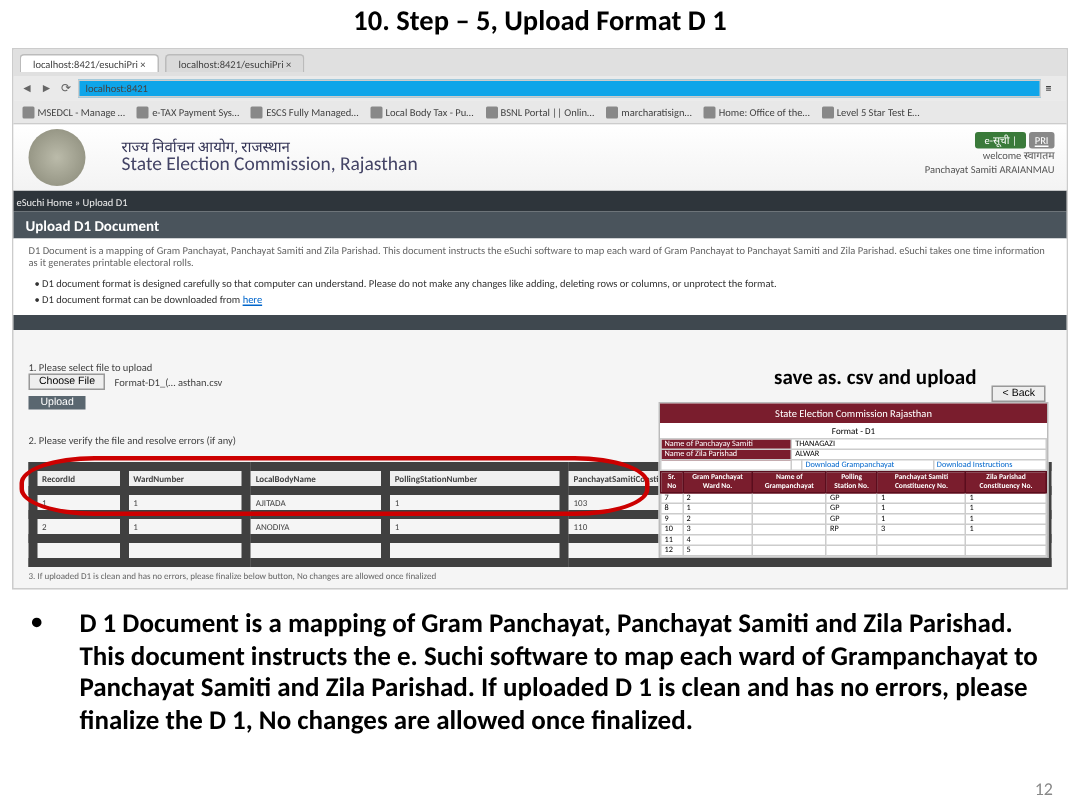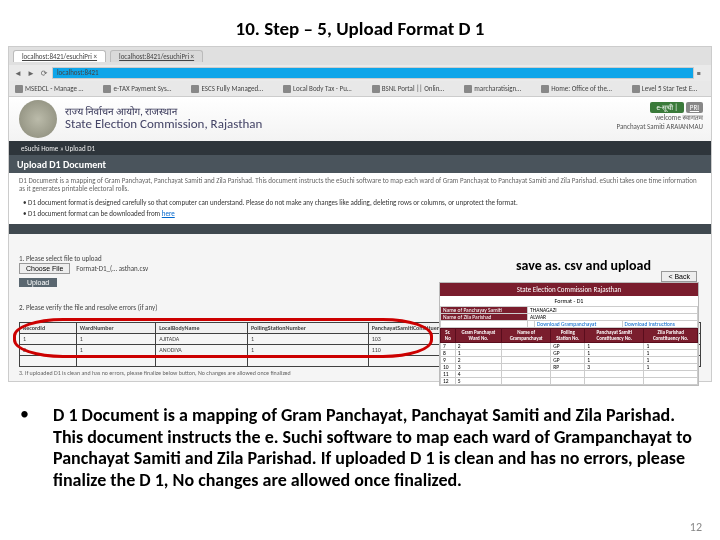--- a/index.html
+++ b/index.html
@@ -1,51 +1,51 @@
 <!DOCTYPE html>
 <html><head>
 <meta charset="utf-8">
 <style>
   * { box-sizing: border-box; margin: 0; padding: 0; }
   body { width: 720px; height: 540px; font-family: Calibri, Arial, sans-serif; background: #fff; position: relative; overflow: hidden; }
-  .slide-title { font-size: 19px; font-weight: bold; text-align: center; padding: 17px 0 6px; }
+  .slide-title { font-size: 19px; font-weight: bold; text-align: center; padding: 3px 0 6px; }
   .browser-frame { border: 1px solid #ccc; margin: 0 8px; background: #f5f5f5; width: 704px; position: relative; }
   .tabbar { height: 18px; background: #e0e0e0; display: flex; align-items: center; font-size: 8px; padding: 0 4px; gap: 4px; }
-  .tab { background: #fff; border: 1px solid #bbb; border-bottom: none; padding: 1px 8px; border-radius: 3px 3px 0 0; font-size: 7px; color: #444; text-decoration: underline; }
+  .tab { background: #fff; border: 1px solid #bbb; border-bottom: none; padding: 1px 8px; border-radius: 3px 3px 0 0; font-size: 7px; color: #444; }
   .tab.inactive { background: #dadada; }
   .addrbar { height: 16px; background: #eaeaea; display: flex; align-items: center; padding: 0 4px; gap: 3px; }
   .nav-arrow { width: 10px; height: 10px; font-size: 8px; color: #666; text-align: center; }
   .addr-input { flex: 1; background: #0ea5e9; border: 1px solid #ccc; height: 12px; font-size: 7px; padding: 0 4px; color: #444; }
   .wrench { width: 10px; height: 10px; font-size: 8px; }
-  .bookmarks { height: 16px; background: #e8e8e8; display: flex; align-items: center; gap: 20px; padding: 0 6px; font-size: 7px; color: #444; border-bottom: 1px solid #ccc; }
+  .bookmarks { height: 16px; background: #e8e8e8; display: flex; align-items: center; gap: 8px; padding: 0 6px; font-size: 7px; color: #444; border-bottom: 1px solid #ccc; }
   .bm { display: flex; align-items: center; gap: 2px; white-space: nowrap; }
   .bm::before { content: ""; width: 8px; height: 8px; background: #888; border-radius: 1px; display: inline-block; }
-  .sec-banner { height: 44px; background: linear-gradient(#fff,#f3f3f3); display: flex; align-items: center; padding: 0 10px; position: relative; }
+  .sec-banner { height: 44px; background: linear-gradient(#fff,#f3f3f3); display: flex; align-items: center; padding: 0 10px; position: relative; gap: 16px; }
   .sec-emblem { width: 38px; height: 38px; border-radius: 50%; background: radial-gradient(#bba,#887); margin-right: 8px; }
   .sec-text { line-height: 1.1; }
   .sec-hindi { font-size: 10px; color: #335; }
   .sec-en { font-size: 13px; color: #446; font-weight: 500; }
   .sec-right { position: absolute; right: 8px; top: 5px; text-align: right; font-size: 7px; color: #555; }
   .esuchi-btn { display: inline-block; background: #3a7a3a; color: #fff; padding: 1px 6px; margin-right: 2px; border-radius: 2px; }
   .pri-btn { display: inline-block; background: #888; color: #fff; padding: 1px 4px; border-radius: 2px; text-decoration: underline; }
-  .darkbar { background: #2e353b; color: #eee; height: 14px; font-size: 7px; padding: 0 12px; display: flex; align-items: center; }
+  .darkbar { background: #2e353b; color: #eee; height: 14px; font-size: 7px; padding: 0 2px; display: flex; align-items: center; }
   .areabar { background: #4a545c; color: #fff; height: 18px; font-size: 10px; font-weight: bold; padding: 0 8px; display: flex; align-items: center; justify-content: space-between; }
   .content { background: #fff; padding: 4px 10px; font-size: 8px; color: #333; }
   .desc { font-size: 7px; color: #666; line-height: 1.2; margin-bottom: 4px; }
   .bullets { font-size: 7px; color: #333; margin-left: 4px; }
   .bullets div { margin-bottom: 2px; }
   .pageband { background: #3f484f; height: 10px; margin: 0; }
   .steplist { font-size: 7px; color: #444; padding: 4px 10px; }
   .steplist .row { margin-bottom: 10px; margin-top: 16px; }
   .file-row { display: flex; align-items: center; gap: 6px; }
   .choose-btn { border: 1px solid #999; background: #eee; padding: 1px 6px; font-size: 7px; }
   .upload-btn { background: #5a6770; color: #fff; border: none; padding: 1px 8px; font-size: 7px; margin-top: 4px; }
   .tbl-wrap { position: relative; margin-top: 2px; }
   .datatable { width: 100%; border-collapse: collapse; font-size: 6px; }
-  .datatable th, .datatable td { border: 1px solid #404040; padding: 1px 3px; text-align: left; }
+  .datatable th, .datatable td { border: 6px solid #404040; padding: 1px 3px; text-align: left; }
   .datatable th { background: #f0f0f0; }
   .red-ell { position: absolute; border: 3px solid #c00; border-radius: 50px/18px; top: -4px; left: -6px; width: 420px; height: 40px; pointer-events: none; }
   .save-label { position: absolute; font-size: 14px; font-weight: bold; top: 210px; right: 60px; }
   .back-btn { position: absolute; top: 224px; right: 14px; border: 1px solid #999; background: #eee; font-size: 7px; padding: 1px 6px; }
   .excel-overlay { position: absolute; top: 235px; right: 12px; width: 260px; background: #fff; border: 1px solid #bbb; font-size: 6px; }
   .excel-hdr { background: #7a1d2d; color: #fff; text-align: center; padding: 2px; font-size: 7px; }
   .excel-sub { text-align: center; padding: 1px; }
   .excel-tbl { width: 100%; border-collapse: collapse; }
   .excel-tbl th { background: #7a1d2d; color: #fff; border: 1px solid #5a0d1d; padding: 1px 2px; font-size: 5px; line-height: 1.1; }
   .excel-tbl td { border: 1px solid #ccc; padding: 0px 2px; font-size: 5.5px; }

